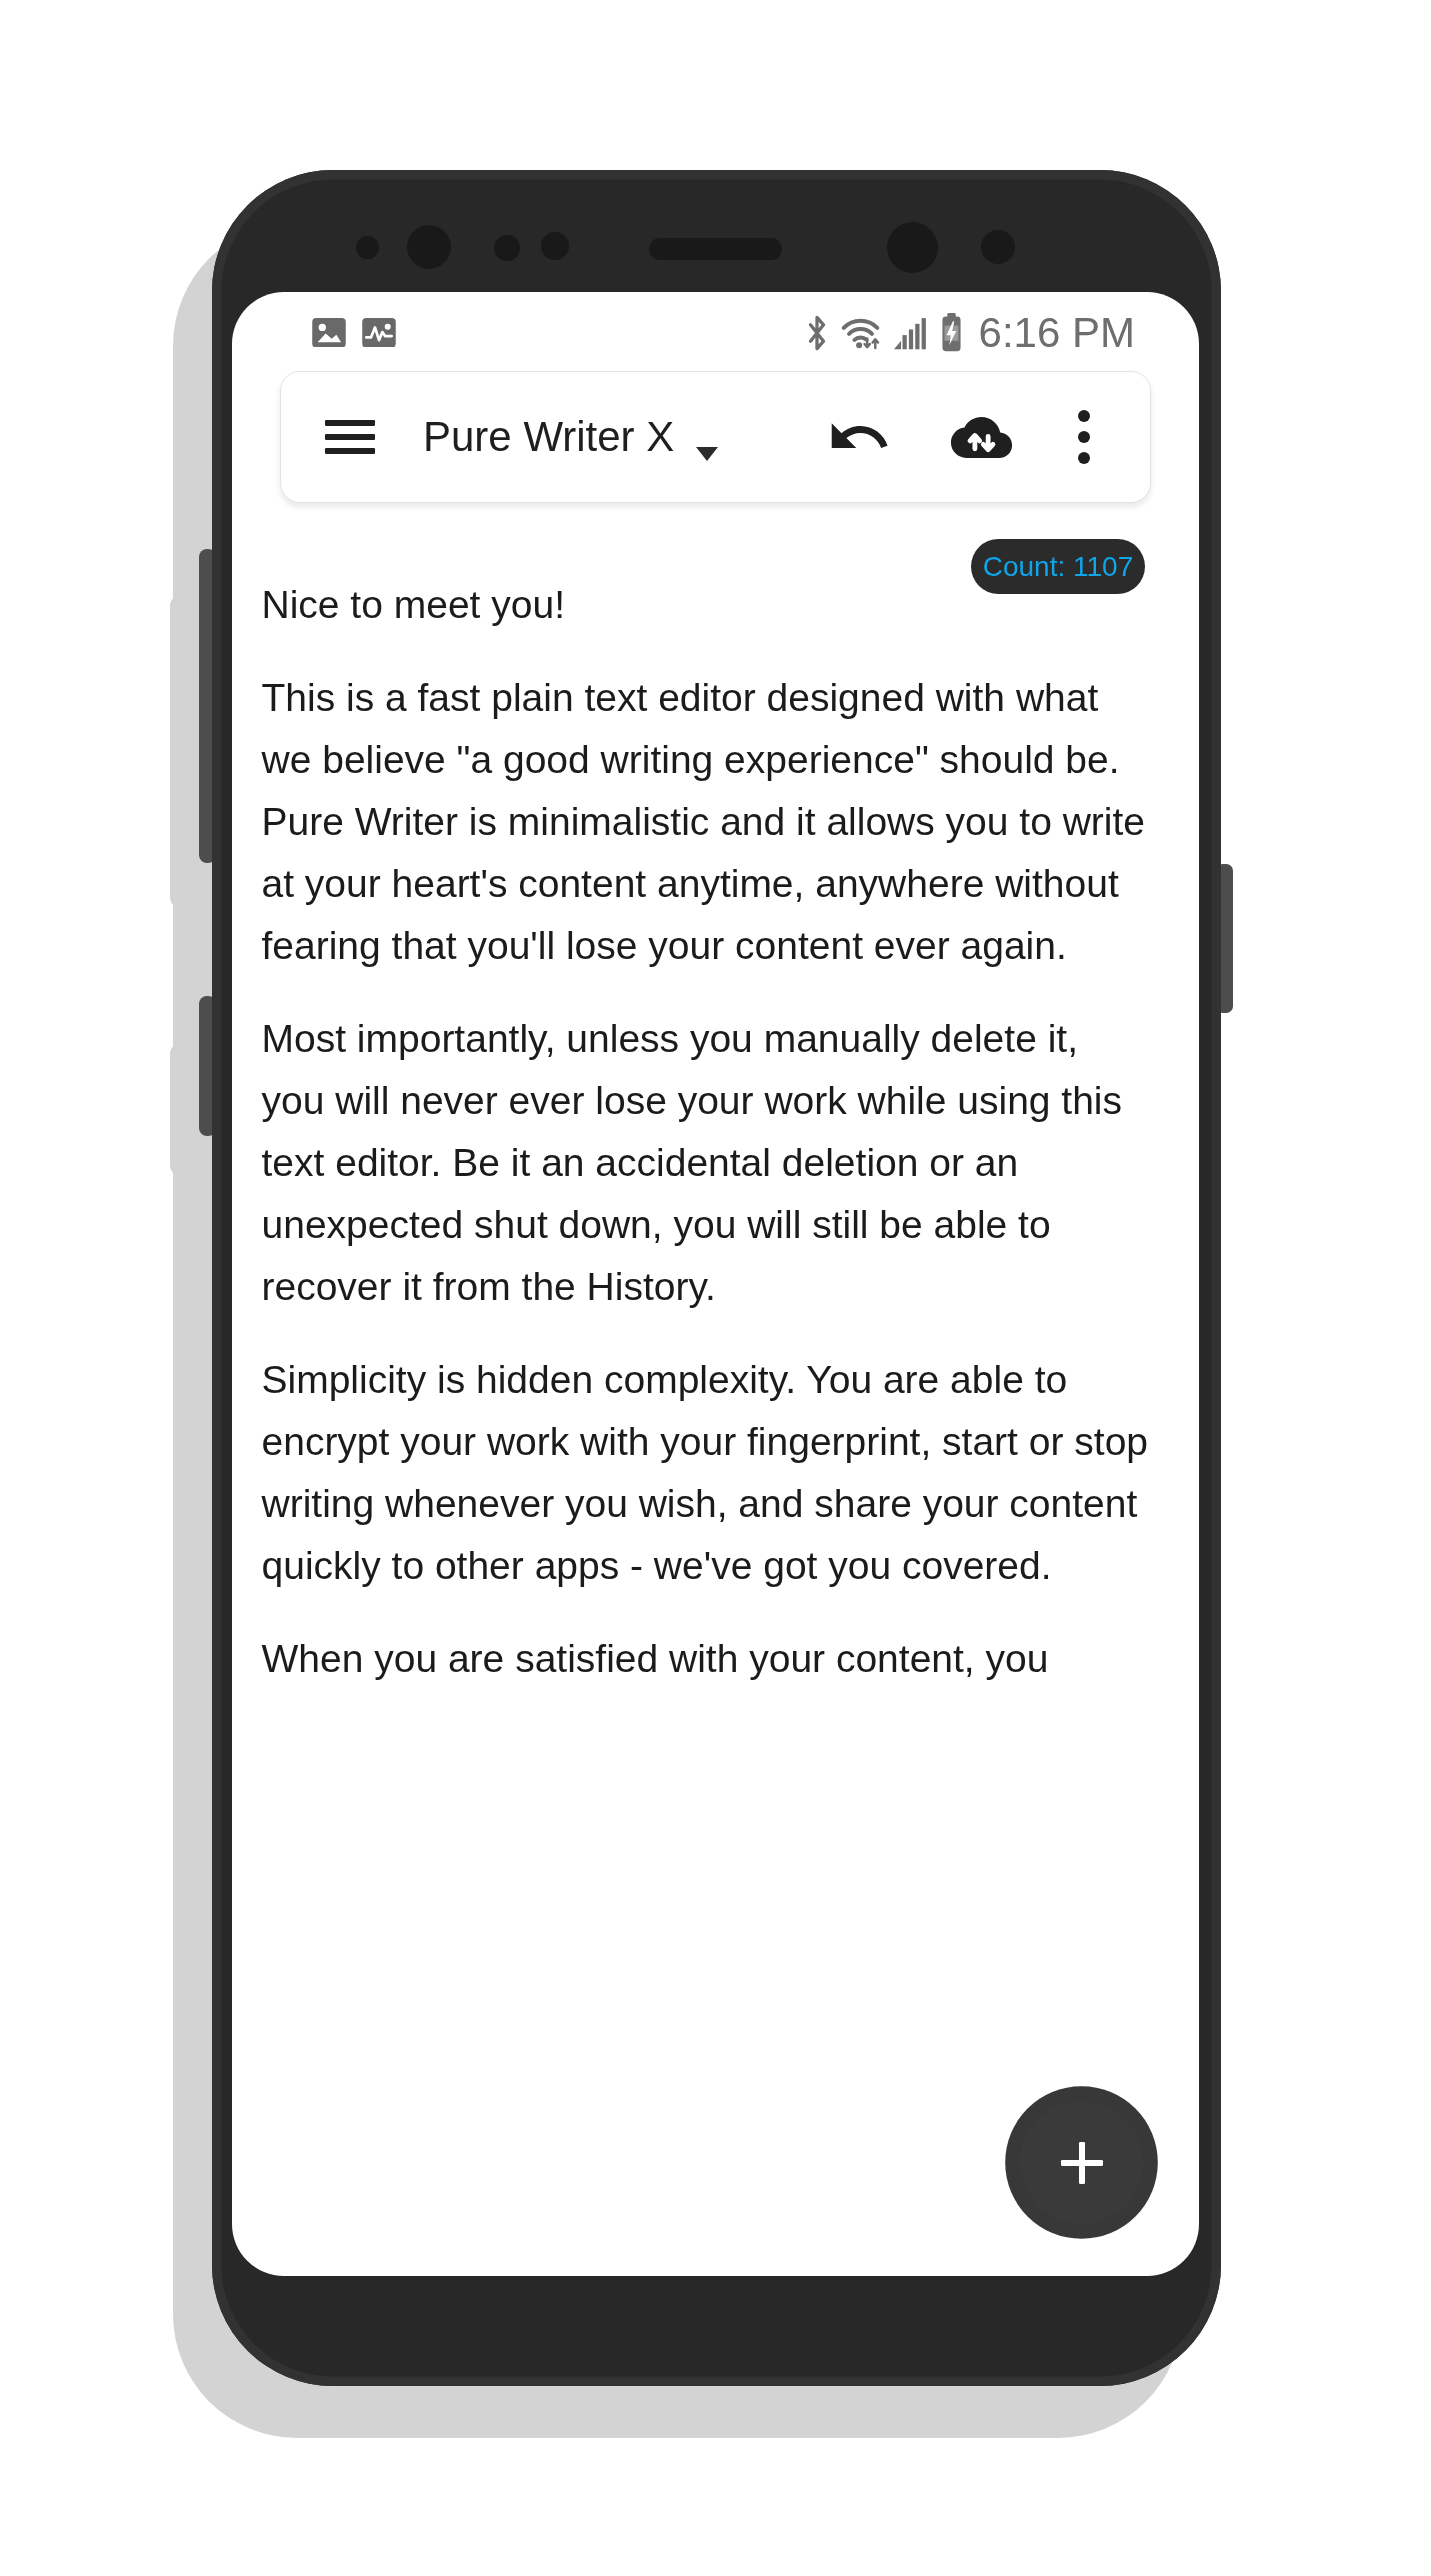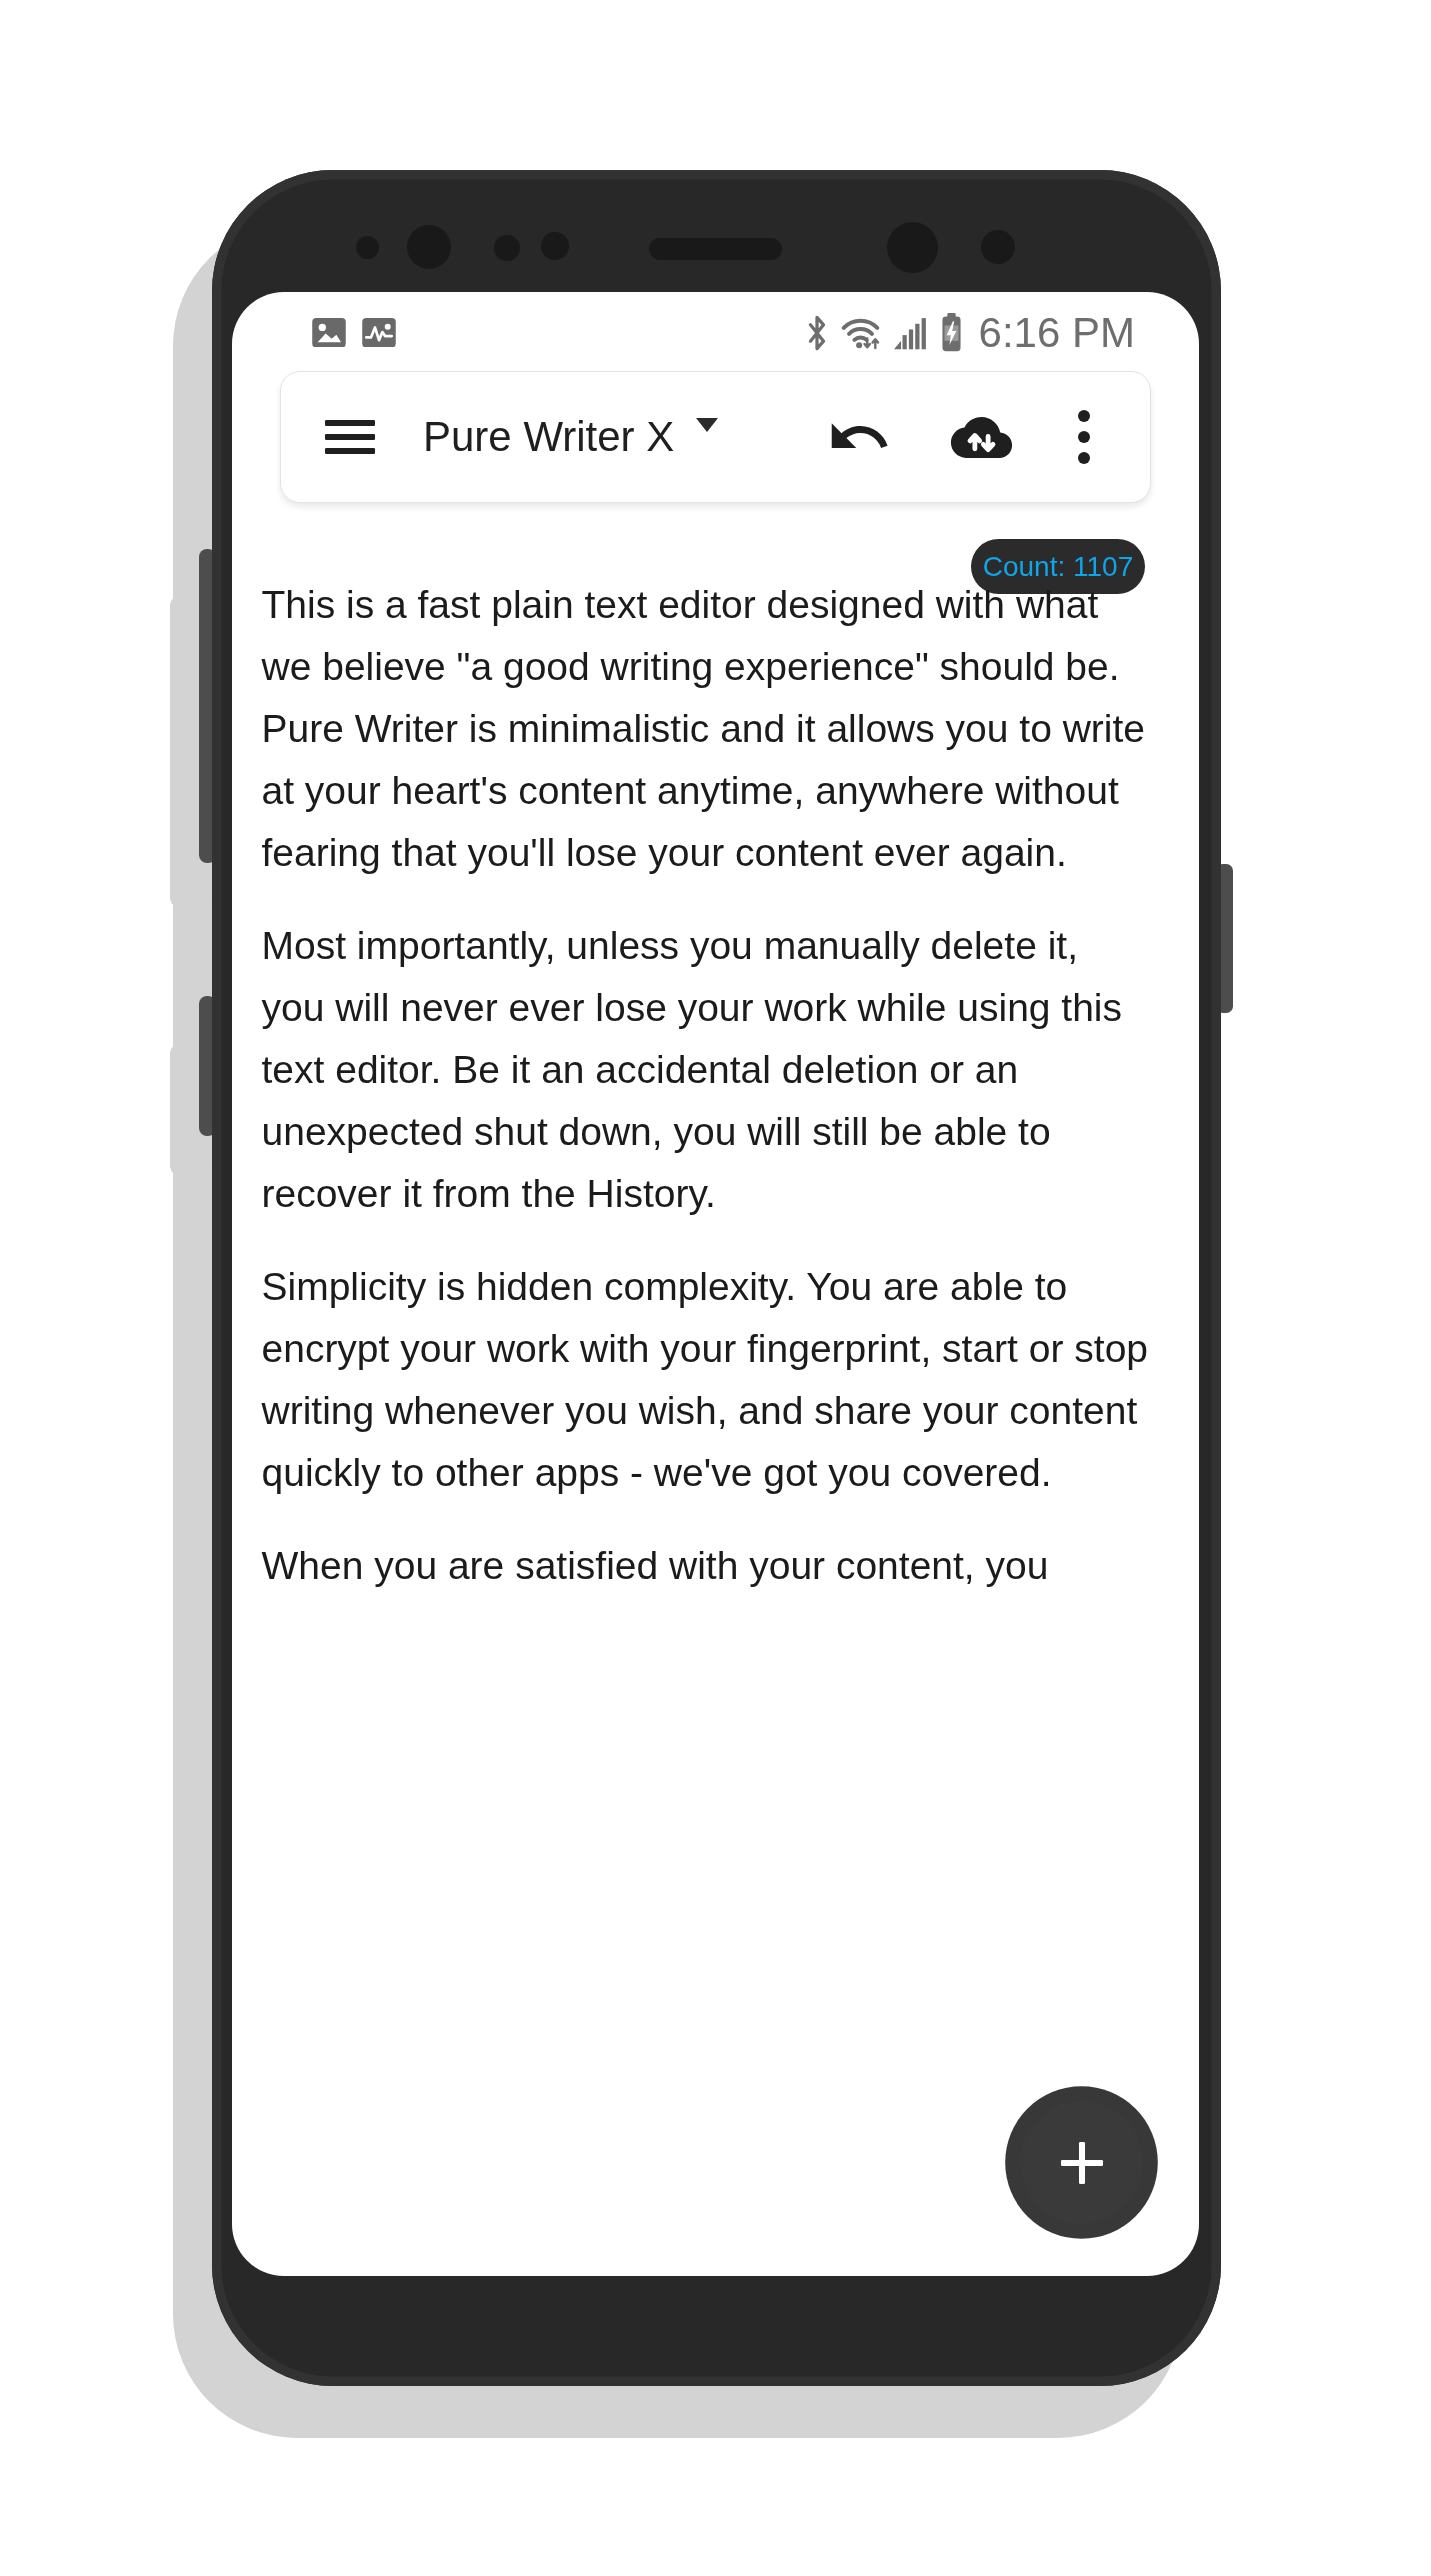--- a/index.html
+++ b/index.html
@@ -38,21 +38,21 @@
   .notif{display:flex;gap:16px;align-items:center;color:#696969;}
   .sb-right{margin-left:auto;display:flex;align-items:center;gap:12px;color:#6e6e6e;}
   .sb-time{font-size:42px;color:#6e6e6e;white-space:nowrap;margin-left:4px;}
 
   
   .toolbar{left:48px;top:79px;width:871px;height:132px;background:#fff;border:1.3px solid #e3e3e3;
     border-radius:20px;box-shadow:0 4px 6.7px rgba(0,0,0,0.09);display:flex;align-items:center;
     box-sizing:border-box;}
   .hamburger{margin-left:44px;width:50px;display:flex;flex-direction:column;gap:8px;cursor:pointer;}
   .hamburger span{display:block;height:6px;background:#1f1f1f;border-radius:1.3px;}
-  .tb-title{margin-left:48px;font-size:42px;color:#1f1f1f;display:flex;align-items:flex-start;cursor:pointer;}
+  .tb-title{margin-left:48px;font-size:42px;color:#1f1f1f;display:flex;align-items:flex-end;cursor:pointer;}
   .caret{width:0;height:0;border-left:11.4px solid transparent;border-right:11.4px solid transparent;
     border-top:14px solid #2b2b2b;margin-left:21.5px;margin-top:5.4px;}
   .tb-actions{margin-left:auto;display:flex;align-items:center;gap:59px;padding-right:56px;}
   .kebab{display:flex;flex-direction:column;gap:8.7px;cursor:pointer;padding:4px;}
   .kebab i{width:12px;height:12px;border-radius:50%;background:#1f1f1f;}
 
   
   .count-badge{left:739px;top:247px;width:174px;height:55px;border-radius:27.5px;background:#2b2b2b;
     color:#0ea5e9;font-size:28px;display:flex;align-items:center;justify-content:center;white-space:nowrap;}
 
@@ -174,20 +174,21 @@
             <i></i>
             <i></i>
         </span>
       </div>
     </div>
 
     <div class="abs count-badge">Count: 1107</div>
 
     <div class="abs doc">
       <div id="editor-body">
+          <p>Nice to meet you!</p>
           <p>This is a fast plain text editor designed with what we believe "a good writing experience" should be. Pure Writer is minimalistic and it allows you to write at your heart's content anytime, anywhere without fearing that you'll lose your content ever again.</p>
           <p>Most importantly, unless you manually delete it, you will never ever lose your work while using this text editor. Be it an accidental deletion or an unexpected shut down, you will still be able to recover it from the History.</p>
           <p>Simplicity is hidden complexity. You are able to encrypt your work with your fingerprint, start or stop writing whenever you wish, and share your content quickly to other apps - we've got you covered.</p>
           <p>When you are satisfied with your content, you</p>
         </div>
     </div>
 
     <div class="abs fab"></div>
 
   </div>

